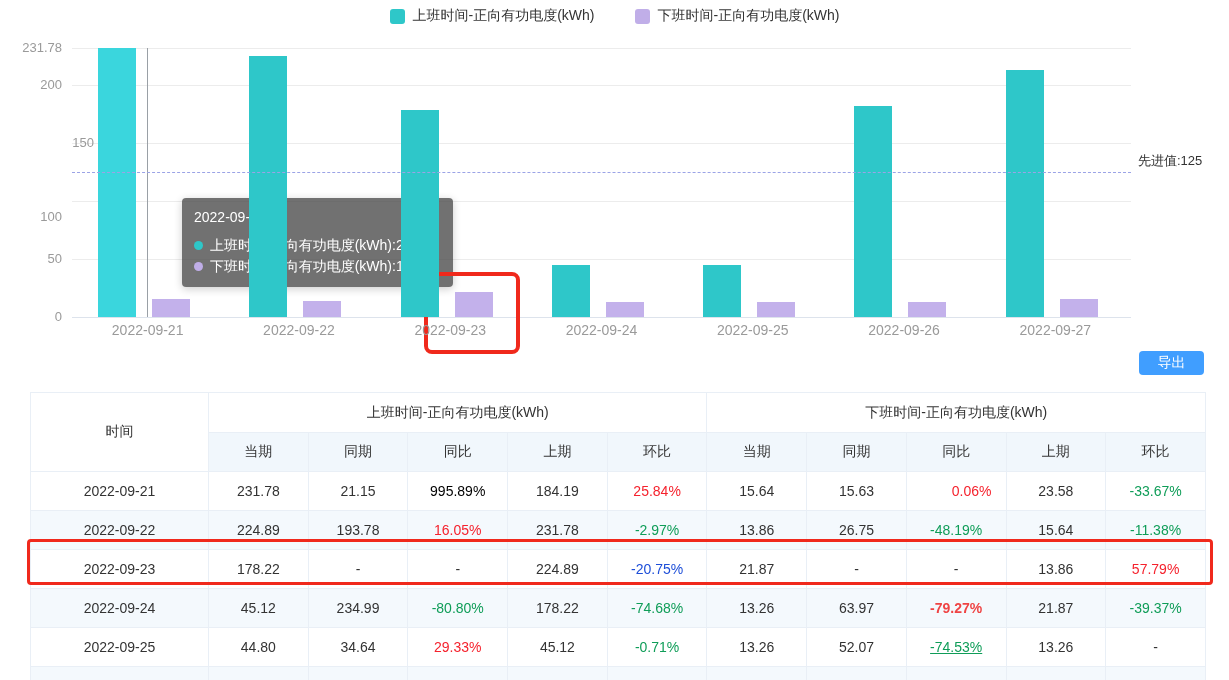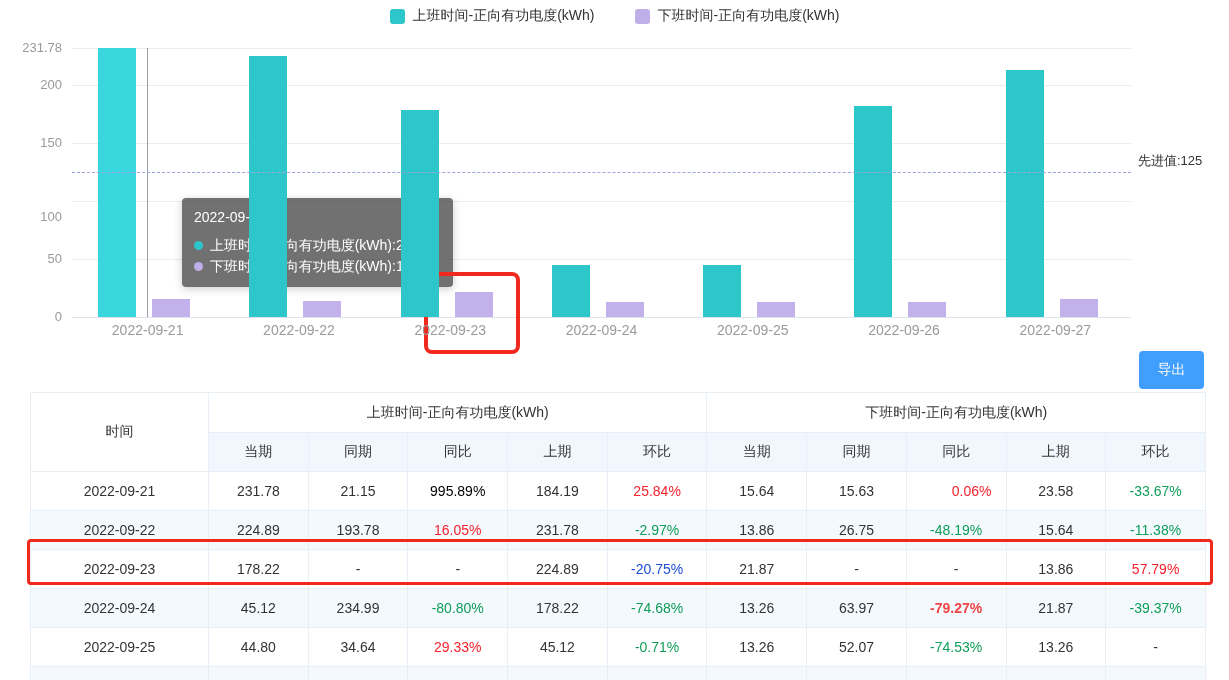--- a/index.html
+++ b/index.html
@@ -20,21 +20,21 @@
   .markline-label{position:absolute;left:1138px;top:152px;font-size:13px;color:#333;}
   .axis-pointer{position:absolute;left:147px;top:48px;width:1px;height:269px;background:#9aa0a6;}
 
   .tooltip{position:absolute;left:182px;top:198px;background:rgba(68,68,68,0.76);border-radius:4px;
            padding:9px 14px 10px 12px;color:#fff;font-size:14px;line-height:21px;white-space:nowrap;
            box-shadow:0 2px 8px rgba(0,0,0,0.2);}
   .tt-title{margin-bottom:7px;}
   .tt-row{display:flex;align-items:center;gap:7px;}
   .tt-dot{width:9px;height:9px;border-radius:50%;flex:0 0 auto;}
 
-  .export-btn{position:absolute;left:1139px;top:351px;width:65px;height:38px;border:none;border-radius:4px;
+  .export-btn{position:absolute;left:1139px;top:351px;width:65px;height:24px;border:none;border-radius:4px;
               color:#fff;font-size:14px;cursor:pointer;padding:0;}
 
   
   .table-wrap{position:absolute;left:30px;top:392px;width:1176px;}
   table{width:100%;border-collapse:collapse;table-layout:fixed;font-size:14px;color:#333;}
   th,td{border:1px solid #e9eff6;text-align:center;font-weight:normal;overflow:hidden;}
   thead .group-row th{height:37px;background:#fff;}
   thead .sub-row th{height:36px;background:#f1f7fc;}
   th.time-th{background:#fff;text-align:center;}
   tbody td{height:36px;}
@@ -82,21 +82,21 @@
           <div class="tt-row">
             <span class="tt-dot" style="background: rgb(192, 174, 232);"></span>
             <span>下班时间-正向有功电度(kWh):15.64</span>
           </div>
         </div>
     </div>
 
     <div class="red-box chart-red-box" style="border-color: rgb(240, 41, 28);"></div>
   <div class="ylabel" style="top: 40px;">231.78</div>
       <div class="ylabel" style="top: 76.8833px;">200</div>
-      <div class="ylabel" style="top: 134.913px;">150</div>
+      <div class="ylabel" style="top: 134.913px; padding-left: 32px;">150</div>
       <div class="ylabel" style="top: 209px;">100</div>
       <div class="ylabel" style="top: 250.971px;">50</div>
       <div class="ylabel" style="top: 309px;">0</div>
       <div class="xlabel" style="left: 72px; width: 151.286px;">2022-09-21</div>
       <div class="bar" style="left: 98px; top: 48px; height: 269px; background: rgb(58, 214, 221);"></div>
       <div class="bar" style="left: 152px; top: 298.848px; height: 18.1515px; background: rgb(195, 177, 235);"></div>
       <div class="xlabel" style="left: 223.286px; width: 151.286px;">2022-09-22</div>
       <div class="bar" style="left: 249.286px; top: 55.9964px; height: 261.004px; background: rgb(46, 199, 201);"></div>
       <div class="bar" style="left: 303.286px; top: 300.914px; height: 16.0857px; background: rgb(195, 177, 235);"></div>
       <div class="xlabel" style="left: 374.571px; width: 151.286px;">2022-09-23</div>
@@ -208,21 +208,21 @@
           </tr>
           <tr>
             <td class="date-cell">2022-09-25</td>
             <td>44.80</td>
             <td>34.64</td>
             <td style="color: rgb(245, 34, 45);">29.33%</td>
             <td>45.12</td>
             <td style="color: rgb(15, 157, 88);">-0.71%</td>
             <td>13.26</td>
             <td>52.07</td>
-            <td style="color: rgb(15, 157, 88);">-74.53%</td>
+            <td style="color: rgb(15, 157, 88); text-decoration: underline;">-74.53%</td>
             <td>13.26</td>
             <td>-</td>
           </tr>
           <tr>
             <td class="date-cell">2022-09-26</td>
             <td>181.70</td>
             <td>148.18</td>
             <td style="color: rgb(245, 34, 45);">22.62%</td>
             <td>44.80</td>
             <td style="color: rgb(245, 34, 45);">305.58%</td>

